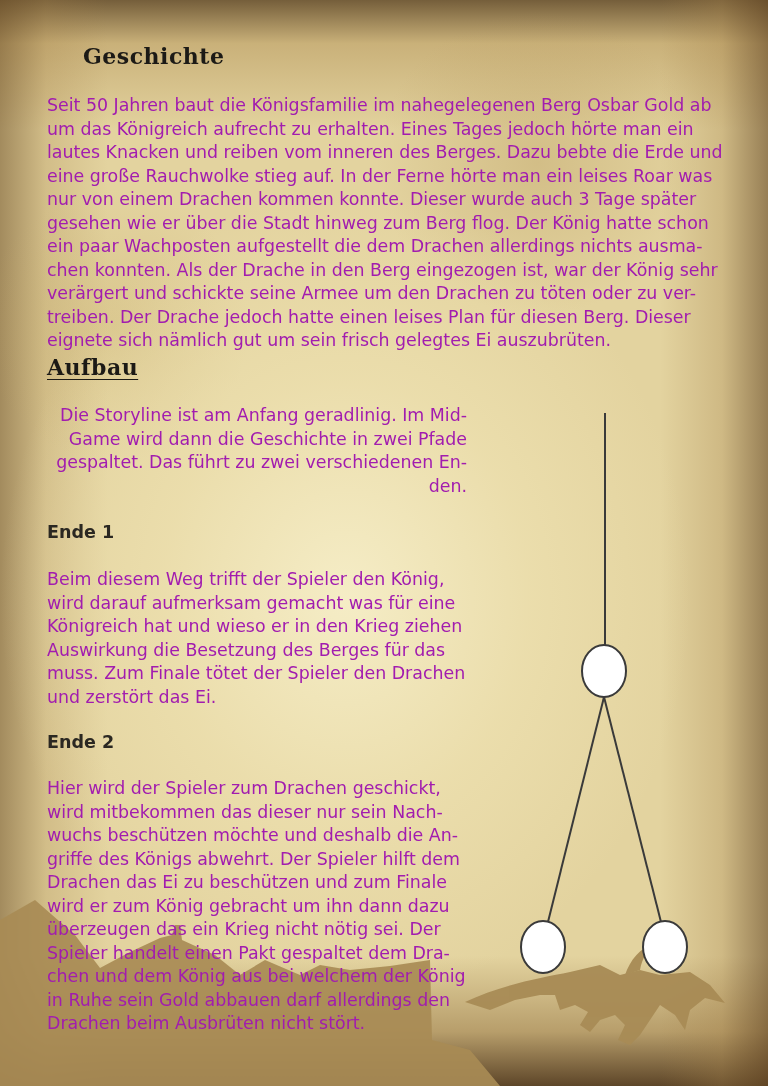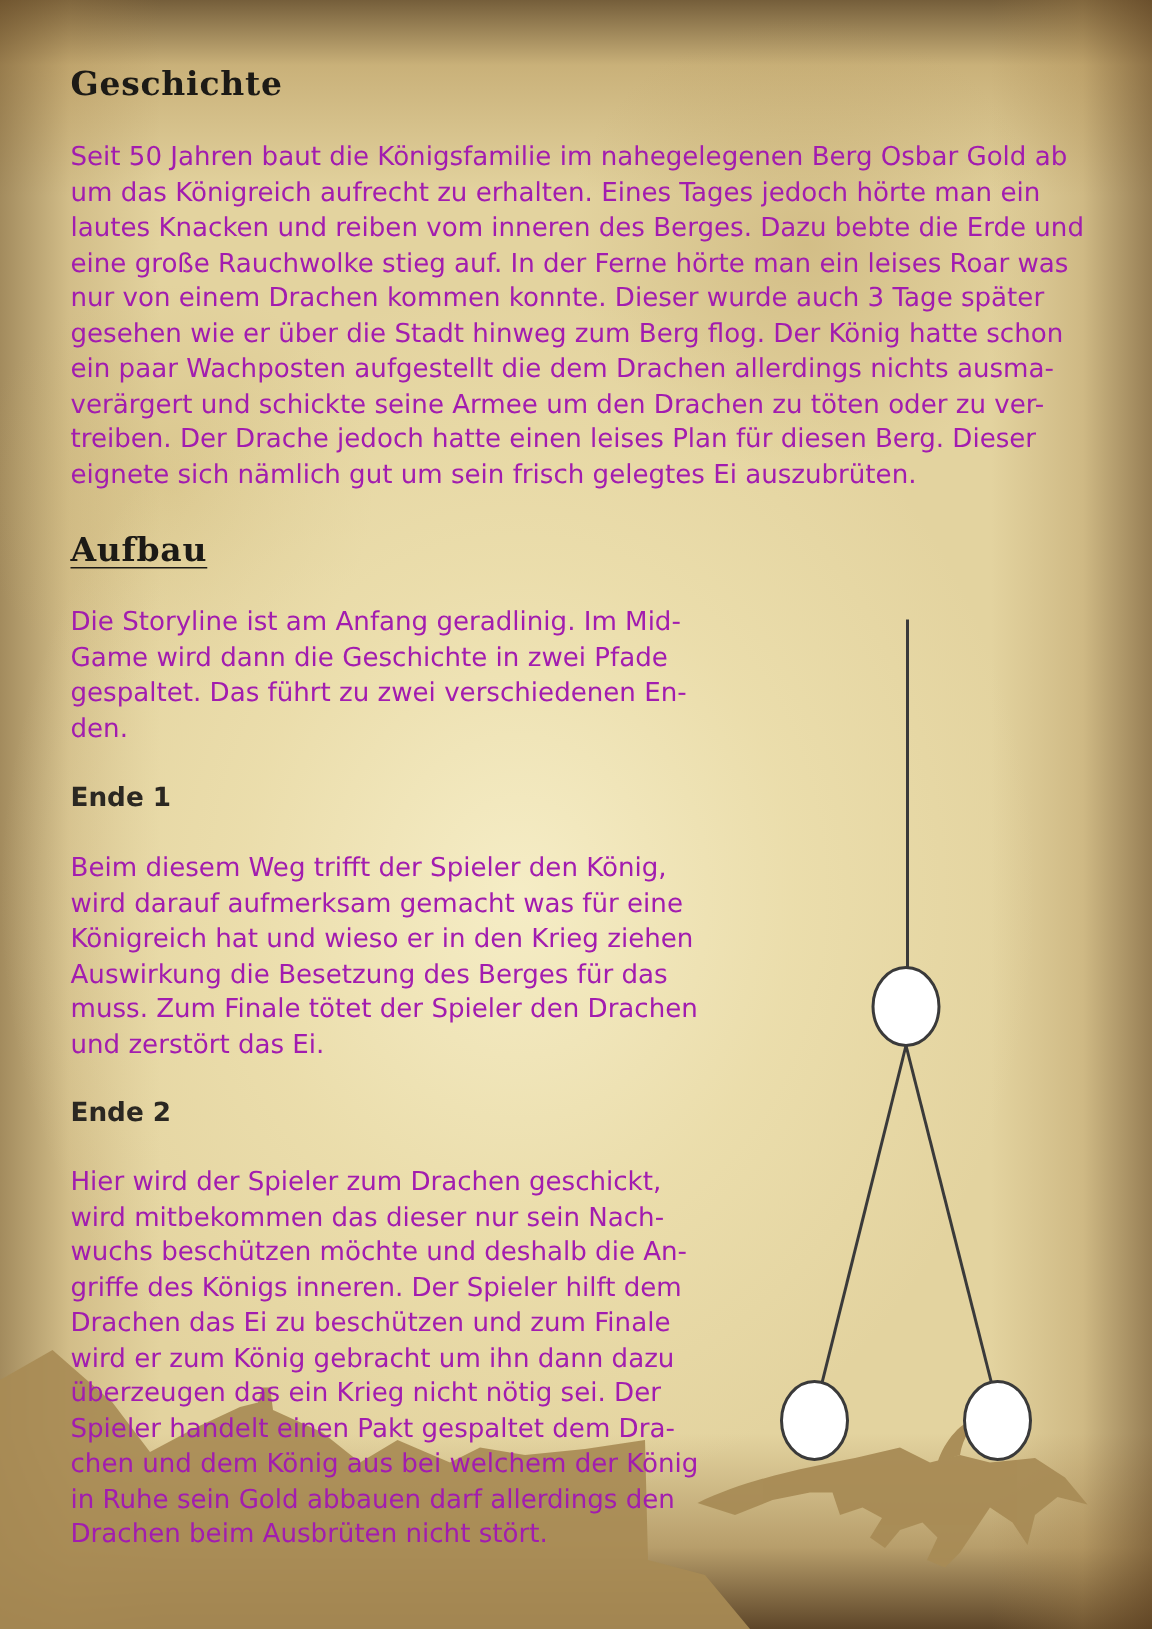--- a/index.html
+++ b/index.html
@@ -16,28 +16,28 @@
       radial-gradient(ellipse 25% 18% at 15% 30%, rgba(200,175,110,0.35) 0%, rgba(0,0,0,0) 70%),
       linear-gradient(to right, rgba(110,80,40,0.55) 0%, rgba(160,125,70,0.25) 6%, rgba(0,0,0,0) 14%, rgba(0,0,0,0) 86%, rgba(160,125,70,0.3) 94%, rgba(100,70,35,0.6) 100%),
       linear-gradient(to bottom, rgba(80,55,25,0.75) 0%, rgba(170,135,75,0.45) 4%, rgba(0,0,0,0) 12%, rgba(0,0,0,0) 88%, rgba(140,105,55,0.5) 95%, rgba(70,45,20,0.85) 100%),
       #e3d39f;
   }
   .heading {
     position: absolute; left: 47px;
     font-family: "DejaVu Serif", serif; font-weight: bold;
     font-size: 22px; color: #1c1a16; letter-spacing: 0.5px;
   }
-  .h-geschichte { top: 43px; }
+  .h-geschichte { top: 43px; margin-left: 36px; }
   .h-aufbau { top: 354px; text-decoration: underline; text-decoration-thickness: 1px; text-underline-offset: 4px; }
   .para {
     position: absolute; left: 47px; margin: 0;
     font-size: 17.4px; line-height: 23.5px; color: #a21caf;
   }
   .p-geschichte { top: 94px; width: 690px; }
-  .p-aufbau { top: 404px; width: 420px; }
+  .p-aufbau { top: 404px; width: 420px; text-align: right; }
   .sub {
     position: absolute; left: 47px; font-size: 17.5px; font-weight: bold; color: #2b2822;
   }
   .sub-ende1 { top: 522px; text-align: center; }
   .p-ende1 { top: 568px; width: 425px; }
   .sub-ende2 { top: 732px; }
   .p-ende2 { top: 777px; width: 428px; }
   .line { display: block; white-space: nowrap; }
   svg.layer { position: absolute; left: 0; top: 0; }
 </style>
@@ -59,20 +59,21 @@
 <div class="heading h-geschichte">Geschichte</div>
 
 <p class="para p-geschichte">
   <span class="line">Seit 50 Jahren baut die Königsfamilie im nahegelegenen Berg Osbar Gold ab</span>
   <span class="line">um das Königreich aufrecht zu erhalten. Eines Tages jedoch hörte man ein</span>
   <span class="line">lautes Knacken und reiben vom inneren des Berges. Dazu bebte die Erde und</span>
   <span class="line">eine große Rauchwolke stieg auf. In der Ferne hörte man ein leises Roar was</span>
   <span class="line">nur von einem Drachen kommen konnte. Dieser wurde auch 3 Tage später</span>
   <span class="line">gesehen wie er über die Stadt hinweg zum Berg flog. Der König hatte schon</span>
   <span class="line">ein paar Wachposten aufgestellt die dem Drachen allerdings nichts ausma-</span>
+  <span class="line">chen konnten. Als der Drache in den Berg eingezogen ist, war der König sehr</span>
   <span class="line">verärgert und schickte seine Armee um den Drachen zu töten oder zu ver-</span>
   <span class="line">treiben. Der Drache jedoch hatte einen leises Plan für diesen Berg. Dieser</span>
   <span class="line">eignete sich nämlich gut um sein frisch gelegtes Ei auszubrüten.</span>
 </p>
 
 <div class="heading h-aufbau">Aufbau</div>
 
 <p class="para p-aufbau">
   <span class="line">Die Storyline ist am Anfang geradlinig. Im Mid-</span>
   <span class="line">Game wird dann die Geschichte in zwei Pfade</span>
@@ -88,21 +89,21 @@
   <span class="line">Auswirkung die Besetzung des Berges für das</span>
   <span class="line">muss. Zum Finale tötet der Spieler den Drachen</span>
   <span class="line">und zerstört das Ei.</span>
 </p>
 
 <div class="sub sub-ende2">Ende 2</div>
 <p class="para p-ende2">
   <span class="line">Hier wird der Spieler zum Drachen geschickt,</span>
   <span class="line">wird mitbekommen das dieser nur sein Nach-</span>
   <span class="line">wuchs beschützen möchte und deshalb die An-</span>
-  <span class="line">griffe des Königs inneren. Der Spieler hilft dem</span>
+  <span class="line">griffe des Königs abwehrt. Der Spieler hilft dem</span>
   <span class="line">Drachen das Ei zu beschützen und zum Finale</span>
   <span class="line">wird er zum König gebracht um ihn dann dazu</span>
   <span class="line">überzeugen das ein Krieg nicht nötig sei. Der</span>
   <span class="line">Spieler handelt einen Pakt gespaltet dem Dra-</span>
   <span class="line">chen und dem König aus bei welchem der König</span>
   <span class="line">in Ruhe sein Gold abbauen darf allerdings den</span>
   <span class="line">Drachen beim Ausbrüten nicht stört.</span>
 </p>
 
 <svg class="layer" width="768" height="1086">

